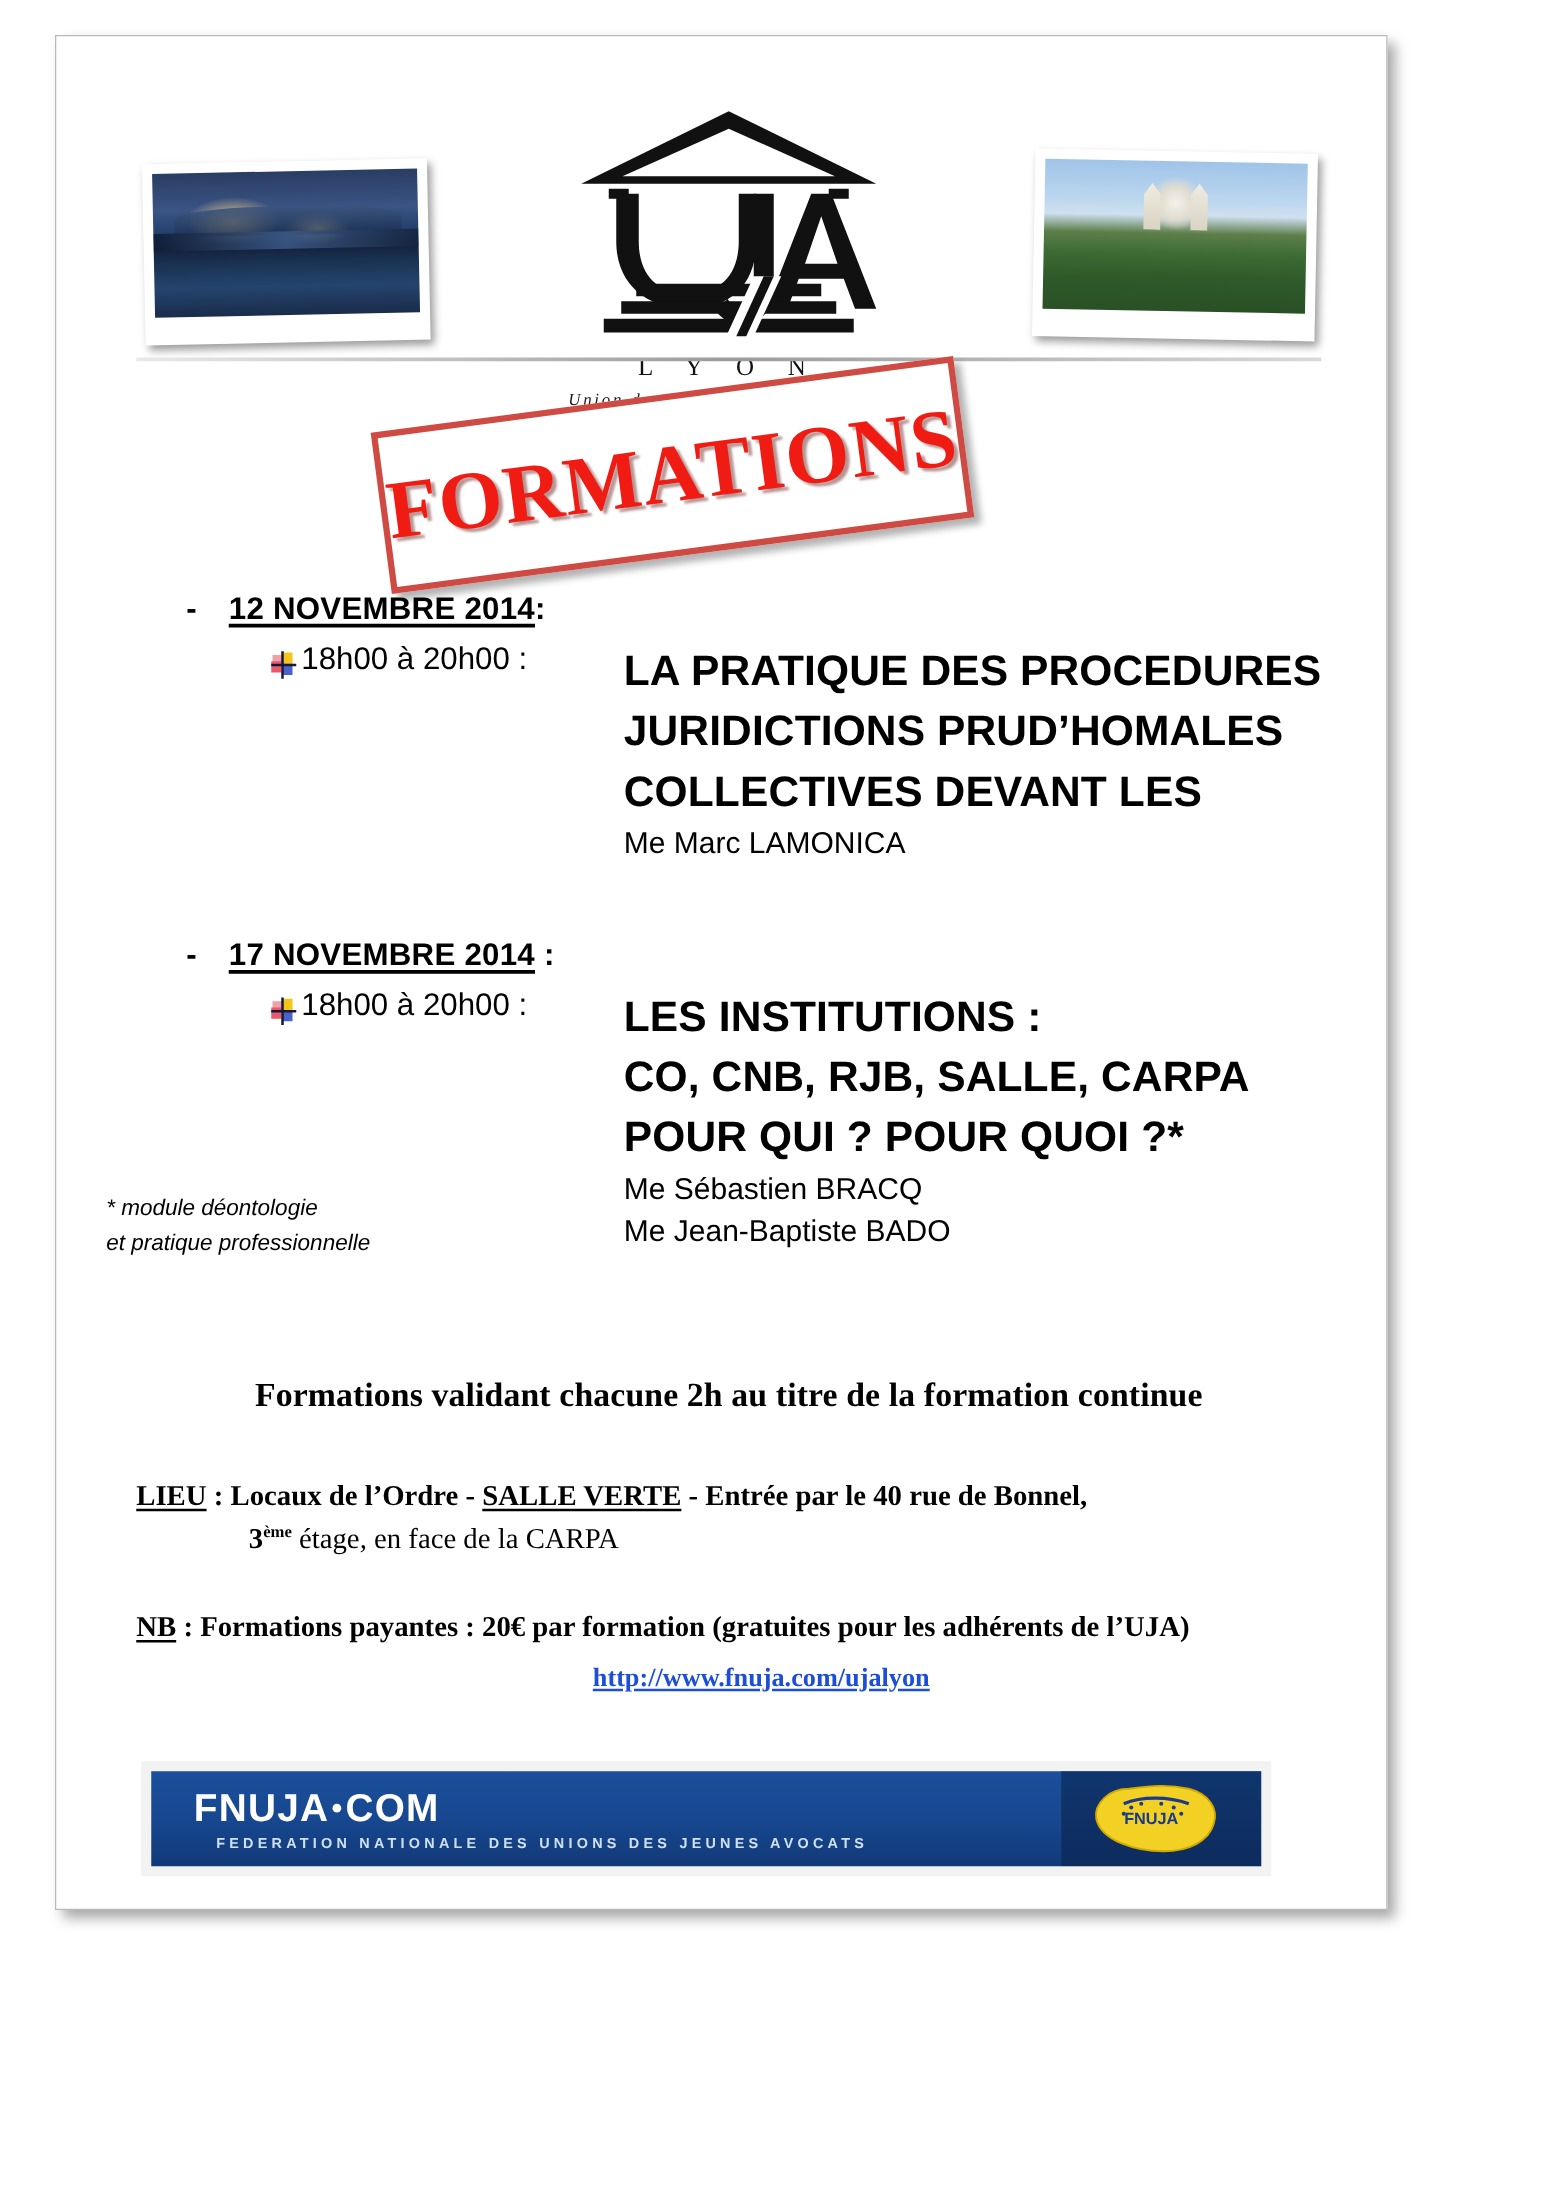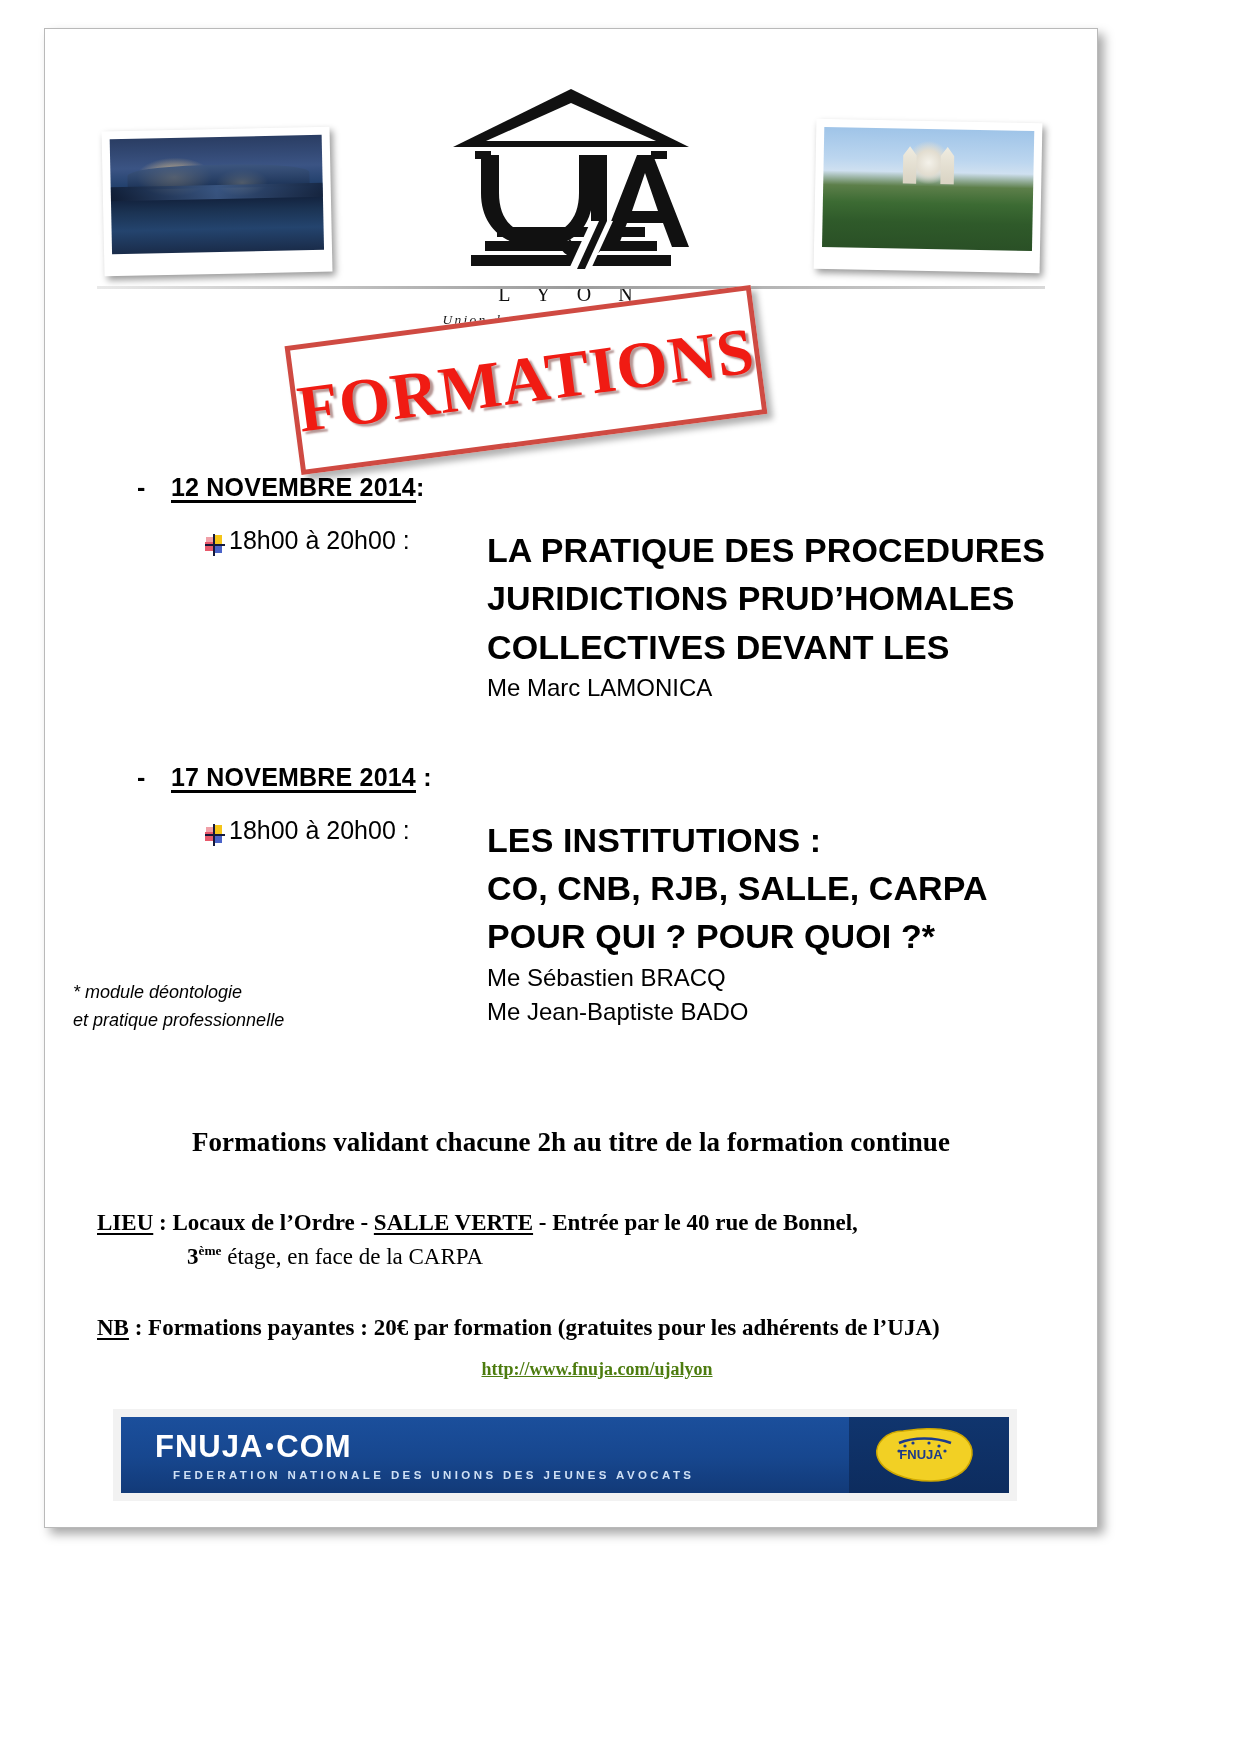--- a/index.html
+++ b/index.html
@@ -11,20 +11,21 @@
     overflow:hidden;
   }
   .page{
     position:absolute;
     left:44px;top:28px;
     width:1052px;height:1498px;
     background:#ffffff;
     border:1px solid #b9b9b9;
     box-shadow:6px 6px 10px rgba(0,0,0,0.35);
     overflow:hidden;
+    padding-left:12px;
   }
 
   
   .header{
     position:relative;
     height:268px;
   }
   .photo{
     position:absolute;
     background:#fff;
@@ -131,21 +132,21 @@
   .date-dash{display:inline-block;width:34px;}
   .date-underline{
     text-decoration:underline;
     text-underline-offset:4px;
     text-decoration-thickness:2.5px;
   }
   .time-row{
     display:flex;
     align-items:flex-start;
     margin-left:160px;
-    margin-top:24px;
+    margin-top:11px;
     justify-content:space-between;
   }
   .bullet-icon{
     width:20px;height:22px;
     margin-top:8px;margin-right:4px;
     flex:0 0 auto;
     position:relative;
   }
   .bullet-icon .q{position:absolute;width:8px;height:9px;}
   .bullet-icon .q1{left:9px;top:1px;background:#f5c518;}
@@ -195,21 +196,21 @@
     margin:0 10px 48px 10px;
   }
   .info-row{
     margin:0 0 36px 52px;
     font-size:23px;
     font-weight:bold;
     line-height:1.5;
   }
   .u{text-decoration:underline;text-underline-offset:3px;}
   .link{color:#1526d6;text-decoration:underline;}
-  .link-http{color:#4d7c0f;text-decoration:underline;font-size:18px;}
+  .link-http{color:#1d4ed8;text-decoration:underline;font-size:21px;}
   .indent2{display:block;margin-left:90px;}
   sup{font-size:.58em;vertical-align:super;}
   .center-link{text-align:center;margin-top:6px;}
 
   
   .banner{
     position:absolute;
     left:68px;bottom:26px;
     width:904px;height:92px;
     background:#f2f2f2;

